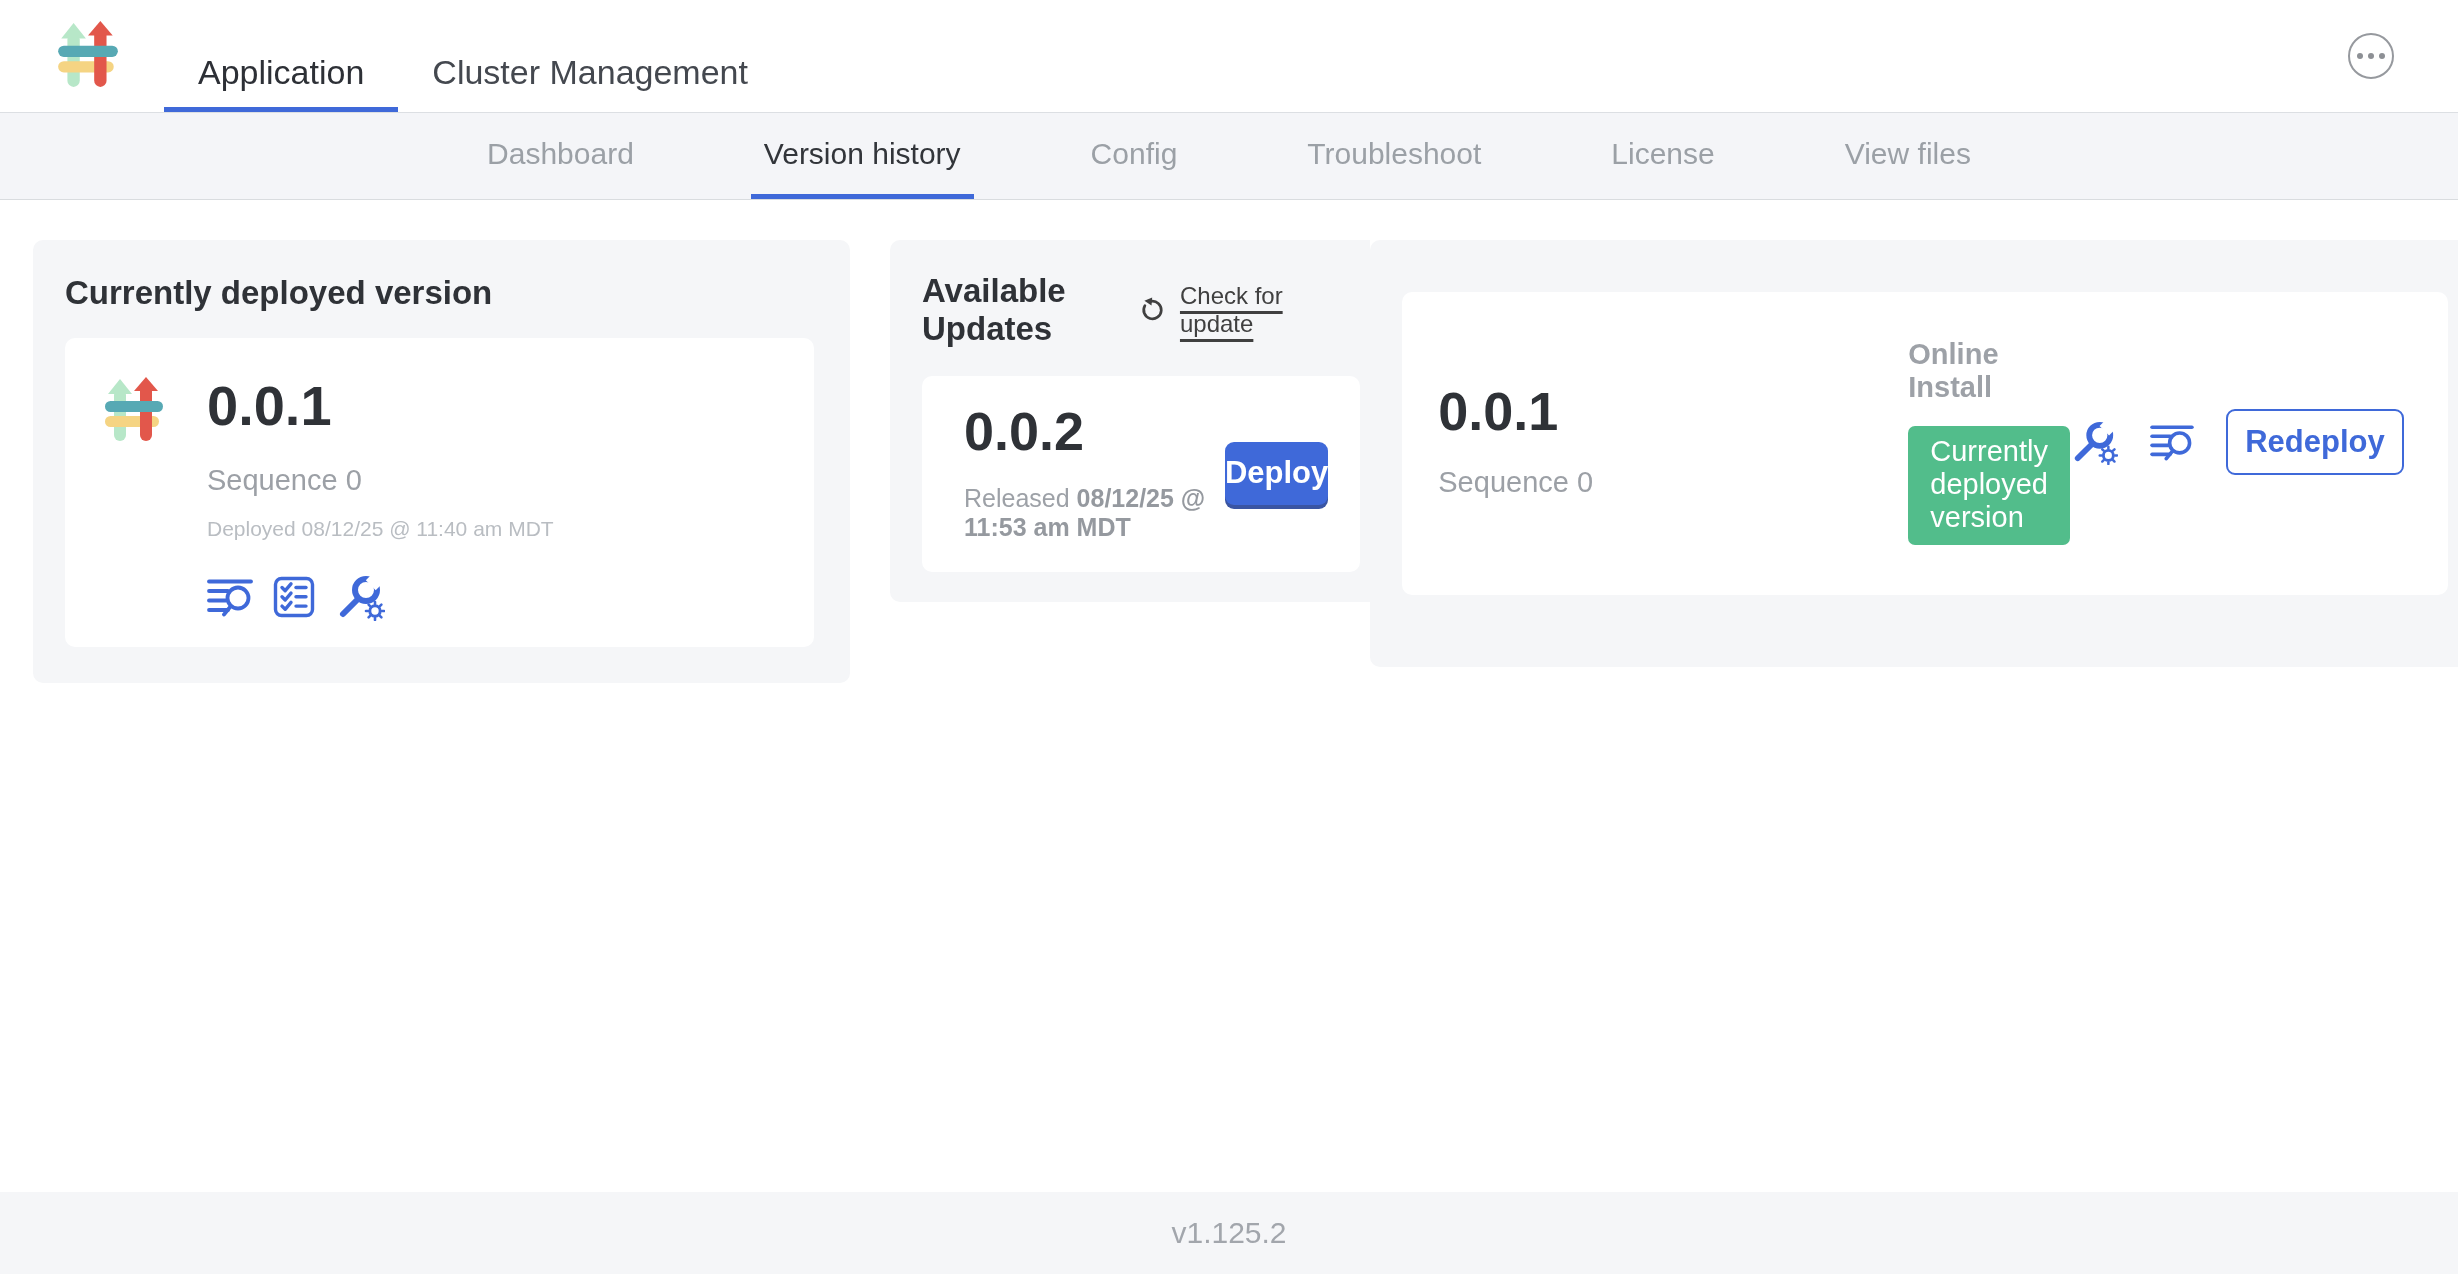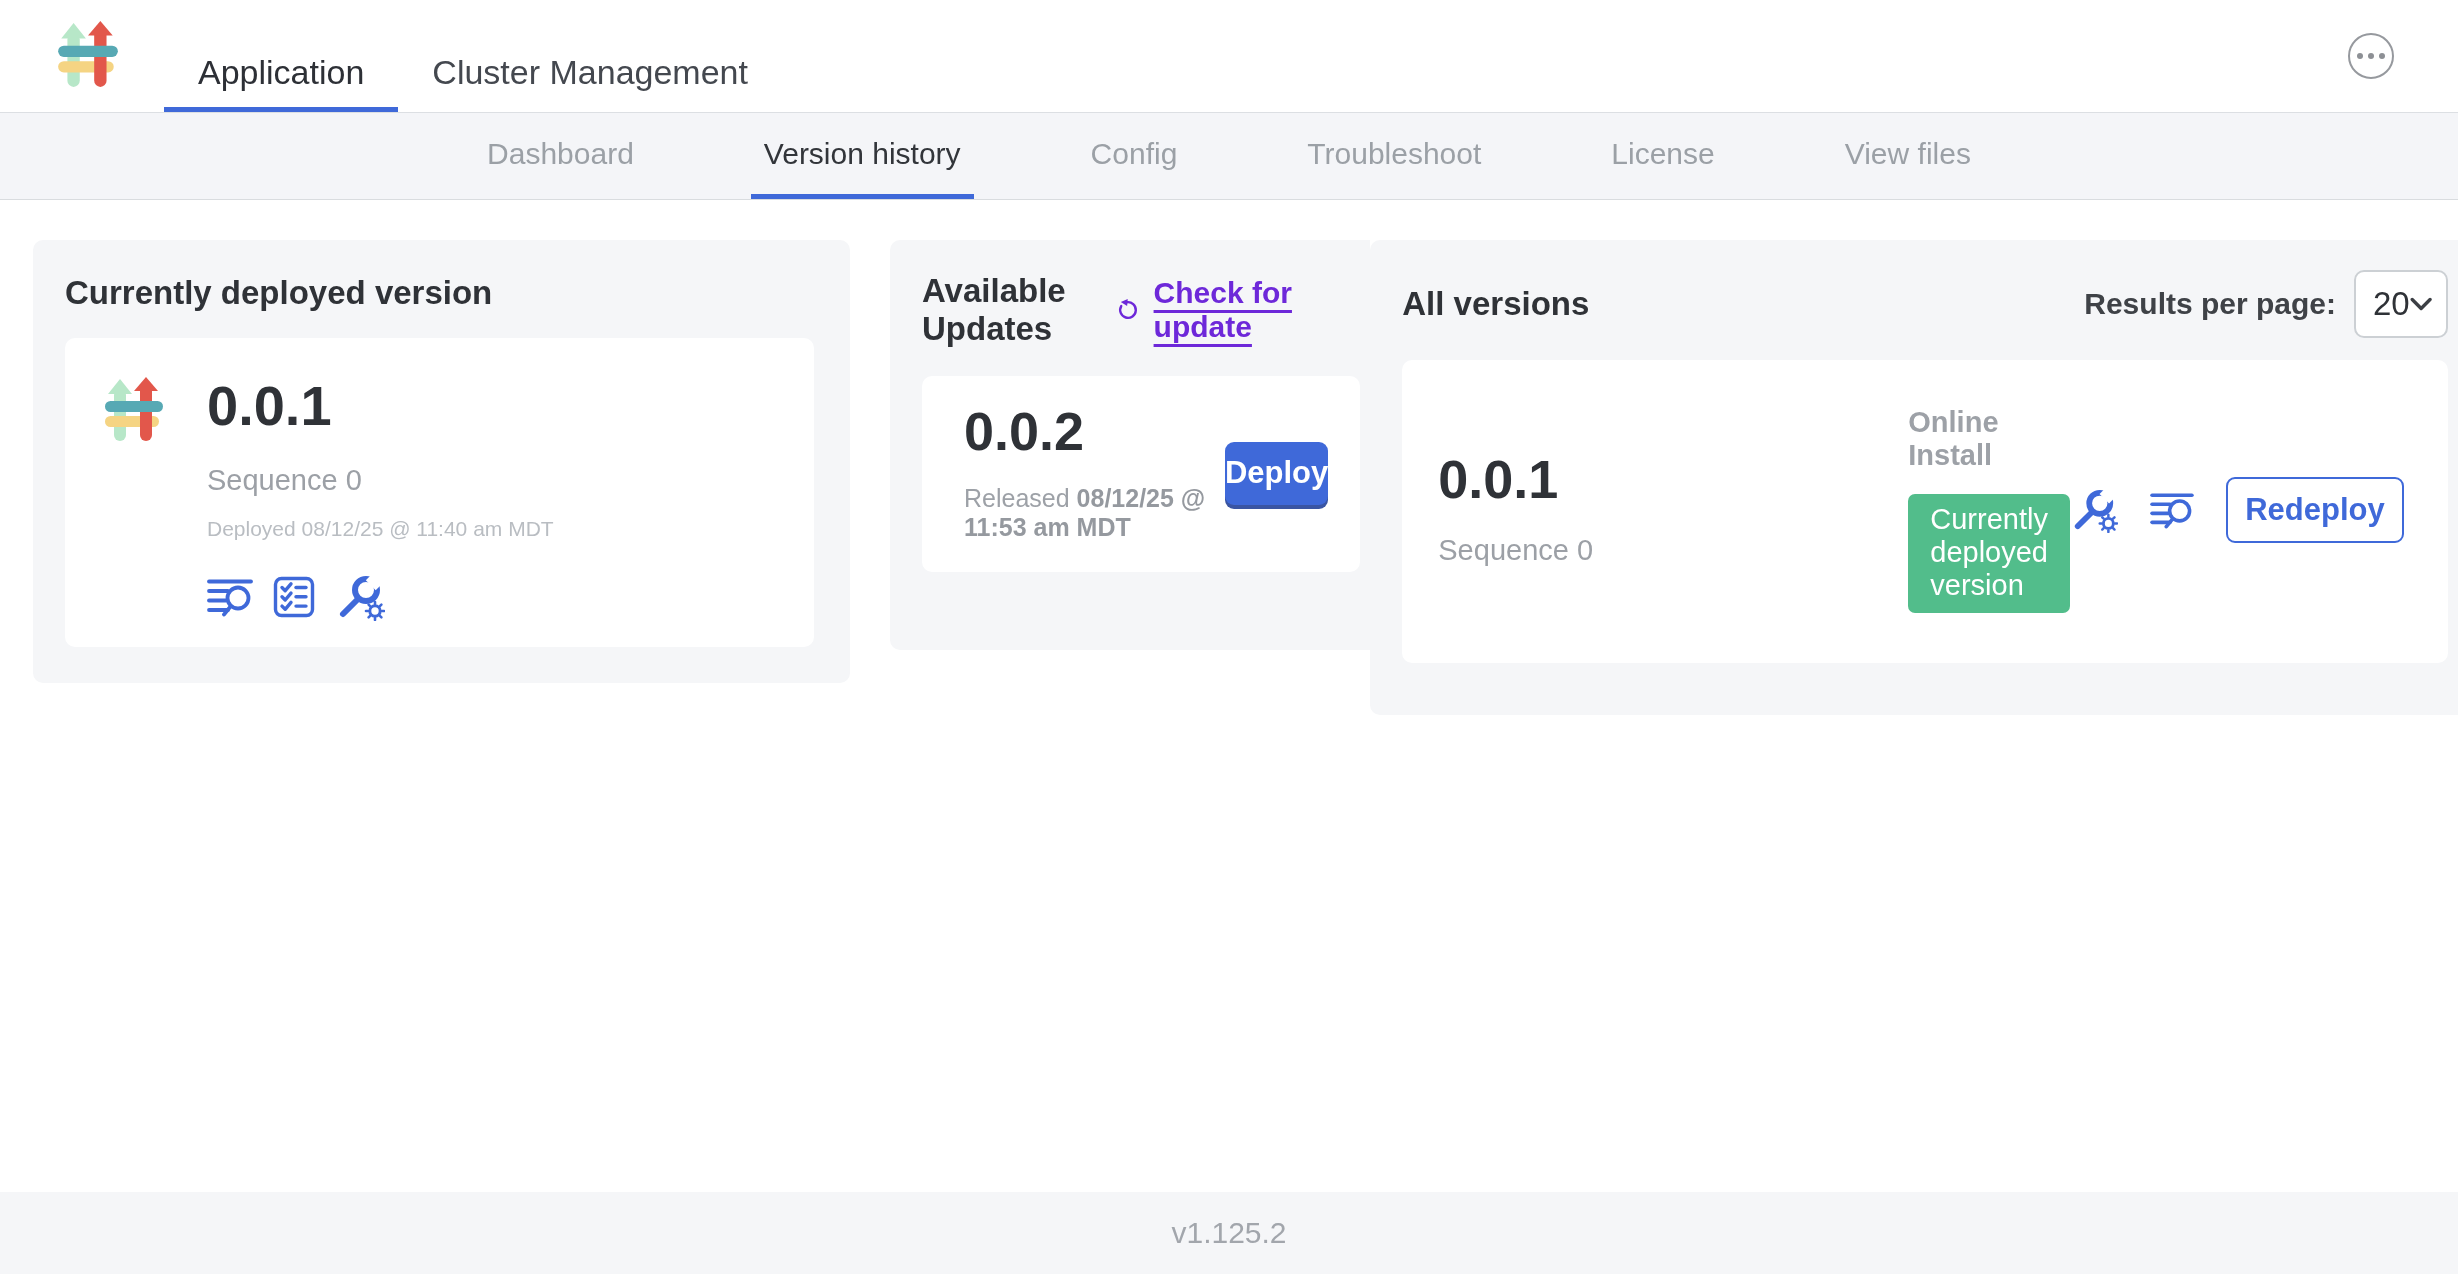--- a/index.html
+++ b/index.html
@@ -37,21 +37,21 @@
   .version-lg { font-size:56px; font-weight:700; color:#2f3237; line-height:1; margin-top:10px; }
   .sequence { font-size:29px; color:#9ca0a6; margin-top:30px; }
   .deployed-ts { font-size:21px; color:#b9bdc2; margin-top:20px; }
   .action-icons { display:flex; align-items:center; gap:20px; margin-top:32px; }
   .icon-btn { cursor:pointer; color:#3f69d9; background:none; border:none; padding:0; }
 
   .right-col { flex:1 1 auto; min-width:0; display:flex; flex-direction:row; }
   .gray-card { background:#f5f6f8; border-radius:10px 0 0 10px; padding:32px 10px 30px 32px; }
   .updates-card { margin-bottom:65px; }
   .updates-header { display:flex; align-items:center; justify-content:space-between; padding-right:43px; }
-  .check-link { display:flex; align-items:center; gap:14px; color:#6d28d9; font-size:30px; font-weight:700; cursor:pointer; text-decoration:none; }
+  .check-link { display:flex; align-items:center; gap:14px; color:#404040; font-size:24px; font-weight:400; cursor:pointer; text-decoration:none; }
   .check-link .lbl { text-decoration:underline; text-underline-offset:7px; text-decoration-thickness:2.5px; }
   .update-row { background:#fff; border-radius:10px; margin-top:28px; padding:28px 32px 30px 42px; display:flex; align-items:center; justify-content:space-between; }
   .version-md { font-size:54px; font-weight:700; color:#2f3237; line-height:1; }
   .released { margin-top:26px; font-size:25px; color:#9da1a7; }
   .released b { font-weight:700; color:#95999f; }
   .deploy-btn { width:152px; height:63px; background:#3f69d9; color:#fff; font-size:31px; font-weight:700; border:none; border-radius:9px; box-shadow:0 4px 0 #3a55a3; cursor:pointer; font-family:inherit; }
 
   .versions-card { padding-top:30px; padding-bottom:52px; }
   .versions-header { display:flex; align-items:center; justify-content:space-between; min-height:68px; }
   .rpp { display:flex; align-items:center; gap:18px; }
@@ -206,32 +206,20 @@
           <div class="released">
             <span>Released</span>
             <b>08/12/25 @ 11:53 am MDT</b>
           </div>
         </div>
         <button class="deploy-btn">Deploy</button>
       </div>
     </section>
 
     <section class="gray-card versions-card">
-      <div class="versions-header">
-        <h2 class="card-title">All versions</h2>
-        <div class="rpp">
-          <span class="rpp-label">Results per page:</span>
-          <div class="rpp-select">
-            <span>20</span>
-            <svg width="26" height="16" viewBox="0 0 20 12">
-                <use href="#ic-chevron-down"></use>
-              </svg>
-          </div>
-        </div>
-      </div>
 
       <div class="version-row">
         <div class="vr-col1">
           <div class="version-md">0.0.1</div>
           <div class="sequence">Sequence 0</div>
         </div>
         <div>
           <div class="install-type">Online Install</div>
           <div class="badge">Currently deployed version</div>
         </div>

